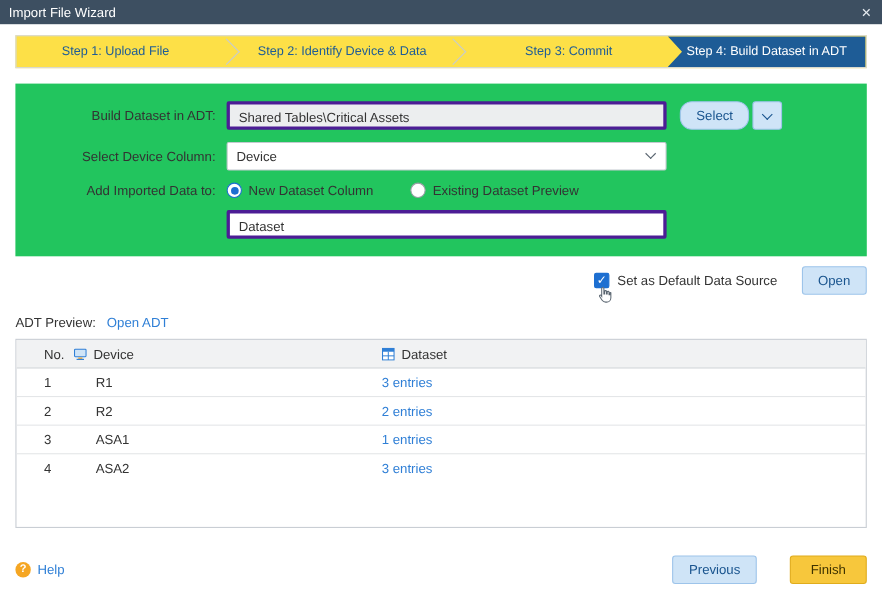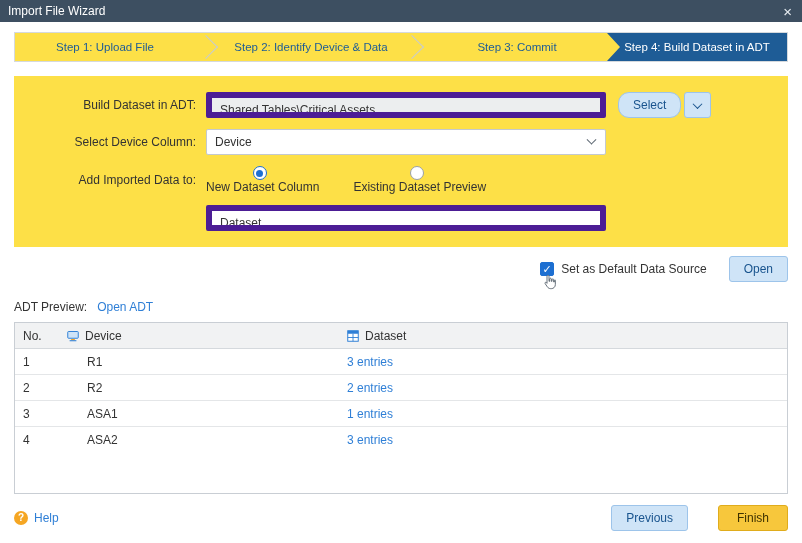--- a/index.html
+++ b/index.html
@@ -66,41 +66,41 @@
     top: 50%; left: 50%;
     width: 16px; height: 16px;
     border-top: 1px solid #c6cbd1;
     border-right: 1px solid #c6cbd1;
     transform: translate(-62%,-50%) rotate(45deg);
   }
 
   
   .panel {
     margin: 14px 14px 0;
-    background: #fde047;
+    background: #22c55e;
     padding: 16px 0 16px 0;
   }
   .frow {
     display: flex;
     align-items: center;
     margin-bottom: 11px;
   }
   .frow:last-child { margin-bottom: 0; }
   .flabel {
     width: 192px;
     text-align: right;
     padding-right: 10px;
     color: #333;
     flex: none;
   }
   .textbox {
     width: 400px;
     height: 26px;
     background: #ffffff;
-    border: 6px solid #4c1d95;
+    border: 3px solid #4c1d95;
     border-radius: 2px;
     padding: 0 8px;
     line-height: 24px;
     color: #333;
     overflow: hidden;
     white-space: nowrap;
   }
   .textbox.readonly { background: #eceeef; }
   .selectbox {
     width: 400px;
@@ -163,21 +163,21 @@
     cursor: pointer;
   }
   .radio.checked { border-color: #1d6fd1; }
   .radio.checked::after {
     content: "";
     width: 7px; height: 7px;
     border-radius: 50%;
     background: #1d6fd1;
   }
   .radio-group { display: flex; align-items: center; }
-  .radio-opt { display: flex; align-items: center; margin-right: 34px; flex-direction: column; }
+  .radio-opt { display: flex; align-items: center; margin-right: 34px; }
 
   .checkrow {
     margin: 9px 14px 0;
     display: flex;
     align-items: center;
     justify-content: flex-end;
   }
   .checkwrap {
     position: relative;
     display: flex;
@@ -221,21 +221,21 @@
   .trow {
     display: flex;
     align-items: center;
     height: 26px;
     border-bottom: 1px solid #e4e6e8;
   }
   .trow.thead {
     background: #f1f2f3;
     border-bottom: 1px solid #d5d9dd;
   }
-  .c-no { width: 44px; padding-left: 8px; flex: none; }
+  .c-no { width: 44px; padding-left: 25px; flex: none; }
   .c-device { width: 280px; padding-left: 8px; flex: none; display: flex; align-items: center; }
   .c-dataset { flex: 1; padding-left: 8px; display: flex; align-items: center; }
   .trow .c-device.body-cell { padding-left: 28px; }
   .hicon { margin-right: 6px; display: inline-flex; flex: none; }
 
   
   .footer {
     position: absolute;
     left: 14px; right: 14px; bottom: 12px;
     display: flex;

